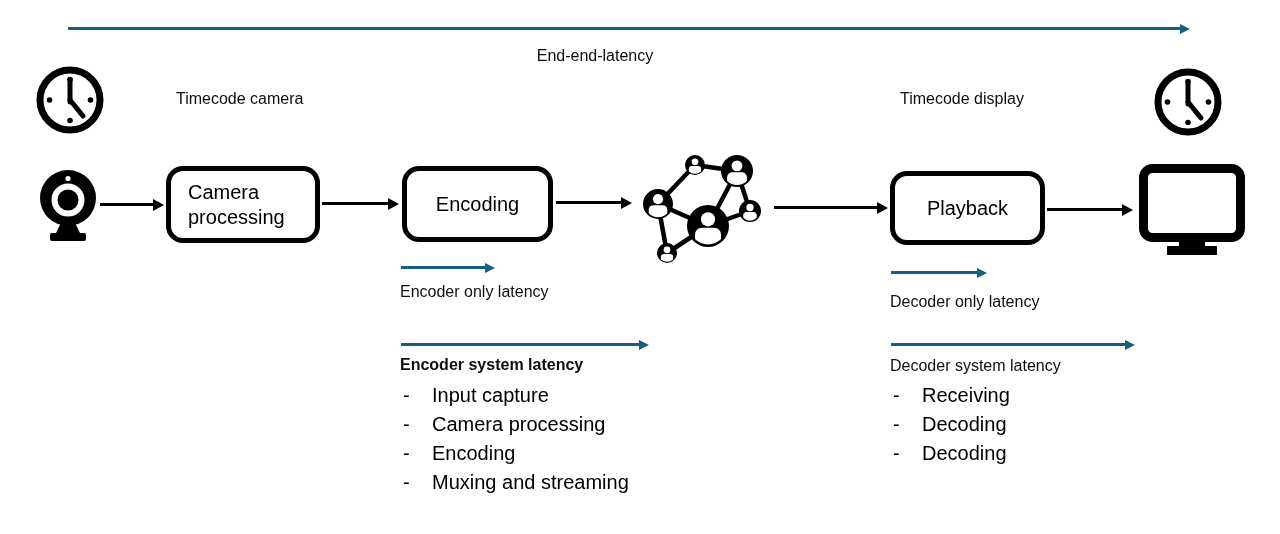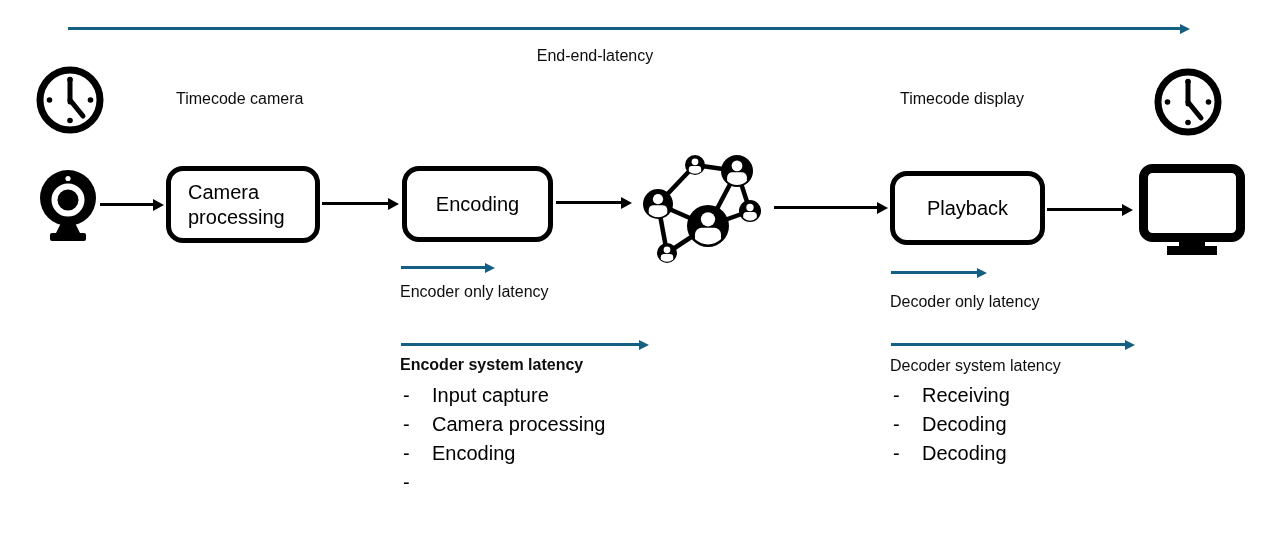--- a/index.html
+++ b/index.html
@@ -193,20 +193,21 @@
     <div class="brow">
         <span class="dash">-</span>
         <span>Camera processing</span>
       </div>
     <div class="brow">
         <span class="dash">-</span>
         <span>Encoding</span>
       </div>
     <div class="brow">
         <span class="dash">-</span>
+        <span>Muxing and streaming</span>
       </div>
   </div>
 
   <div class="arrow arrow-blue a-dec-only"></div>
   <div class="label dec-only-label">Decoder only latency</div>
   <div class="arrow arrow-blue a-dec-sys"></div>
   <div class="label dec-sys-label">Decoder system latency</div>
   <div class="blist blist-dec">
     <div class="brow">
         <span class="dash">-</span>

